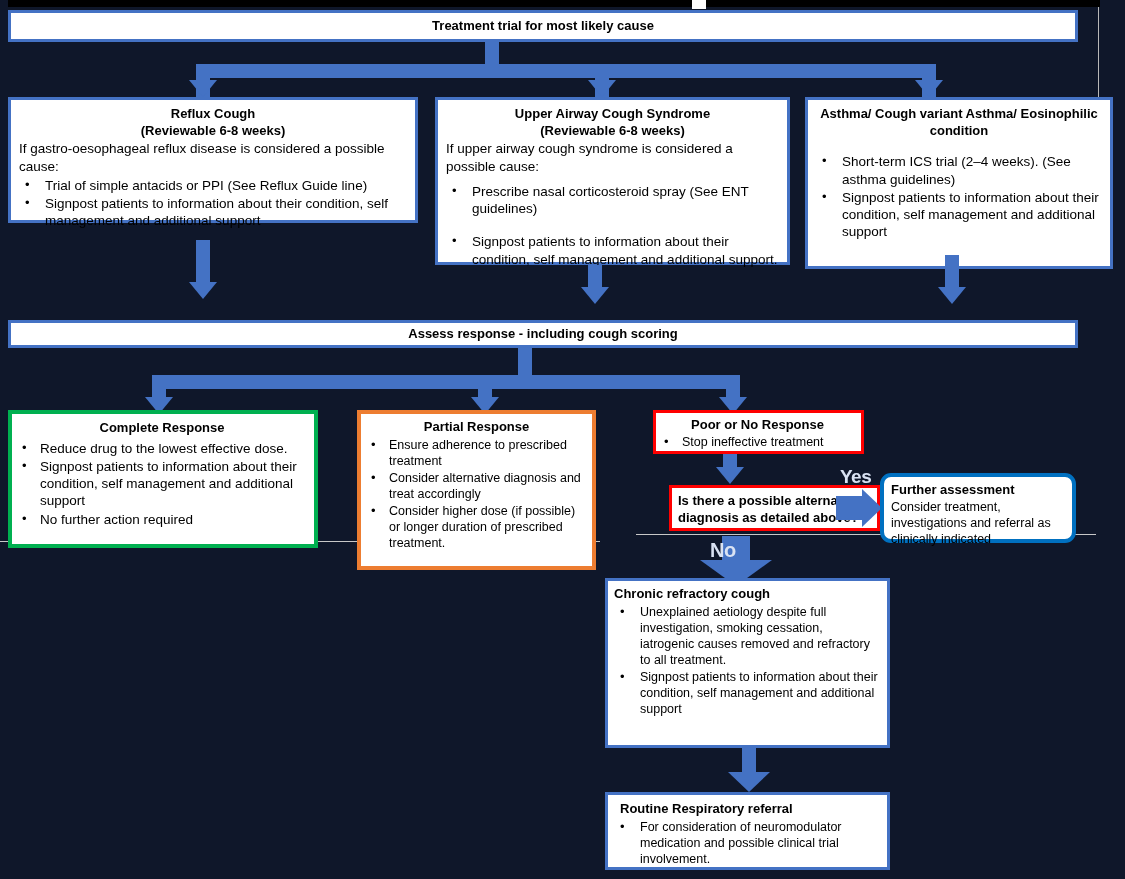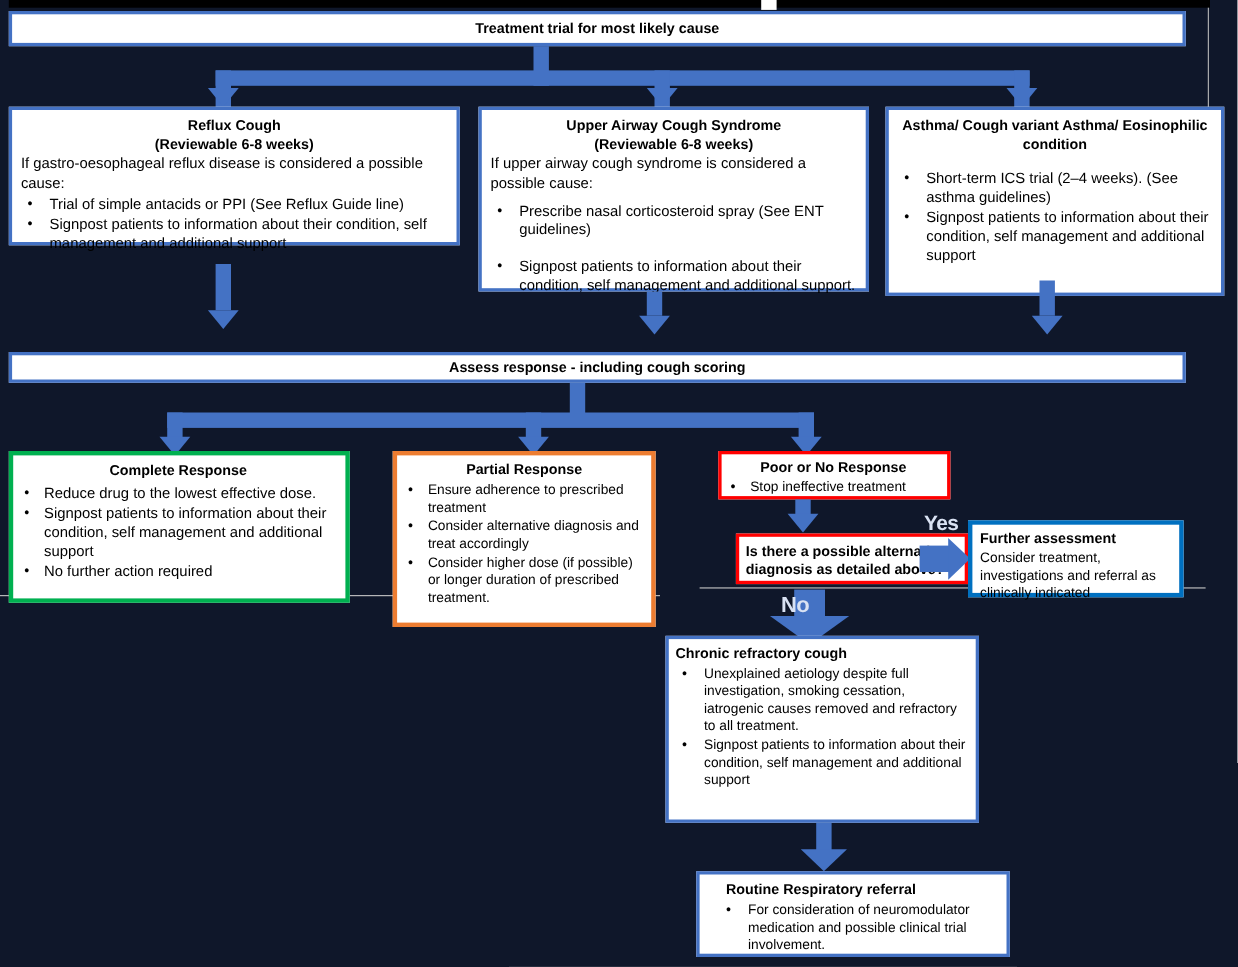--- a/index.html
+++ b/index.html
@@ -40,21 +40,21 @@
   
   .box {
     background: #ffffff;
     border-style: solid;
     line-height: 1.28;
   }
   .b-blue   { border-color: #4472C4; border-width: 3px; }
   .b-green  { border-color: #00B050; border-width: 4px; }
   .b-orange { border-color: #ED7D31; border-width: 4px; }
   .b-red    { border-color: #FF0000; border-width: 3px; }
-  .b-dblue  { border-color: #0070C0; border-width: 4px; }
+  .b-dblue  { border-color: #0070C0; border-width: 4px; border-radius: 11px; }
 
   .title-c { text-align: center; font-weight: bold; font-size: 13px; }
   .title-l { text-align: left;   font-weight: bold; font-size: 13px; }
   .body-t  { font-size: 13.5px; }
   .body-s  { font-size: 12.5px; }
 
   ul.bl {
     margin: 0; padding: 0; list-style: none;
   }
   ul.bl > li {
@@ -251,20 +251,20 @@
     <div class="title-l">Chronic refractory cough</div>
     <ul class="bl body-s" style="margin-top:1px;">
       <li><span>Unexplained aetiology despite full investigation, smoking cessation, iatrogenic causes removed and refractory to all treatment.</span></li>
       <li><span>Signpost patients to information about their condition, self management and additional support</span></li>
     </ul>
   </div>
 
   <div class="stem" style="left:742px; top:748px; height:28px;"></div>
   <div class="arrow-down" style="left:728px; top:772px; border-left-width:21px; border-right-width:21px; border-top-width:20px;"></div>
 
-  <div class="abs box b-blue" style="left:605px; top:792px; width:285px; height:78px; padding:6px 8px 0 18px;margin-left:28px;">
+  <div class="abs box b-blue" style="left:605px; top:792px; width:285px; height:78px; padding:6px 8px 0 6px;">
     <div class="title-l" style="padding-left:6px;">Routine Respiratory referral</div>
     <ul class="bl body-s" style="margin-top:1px;">
       <li><span>For consideration of neuromodulator medication and possible clinical trial involvement.</span></li>
     </ul>
   </div>
 
 </div>
 
 </body></html>

